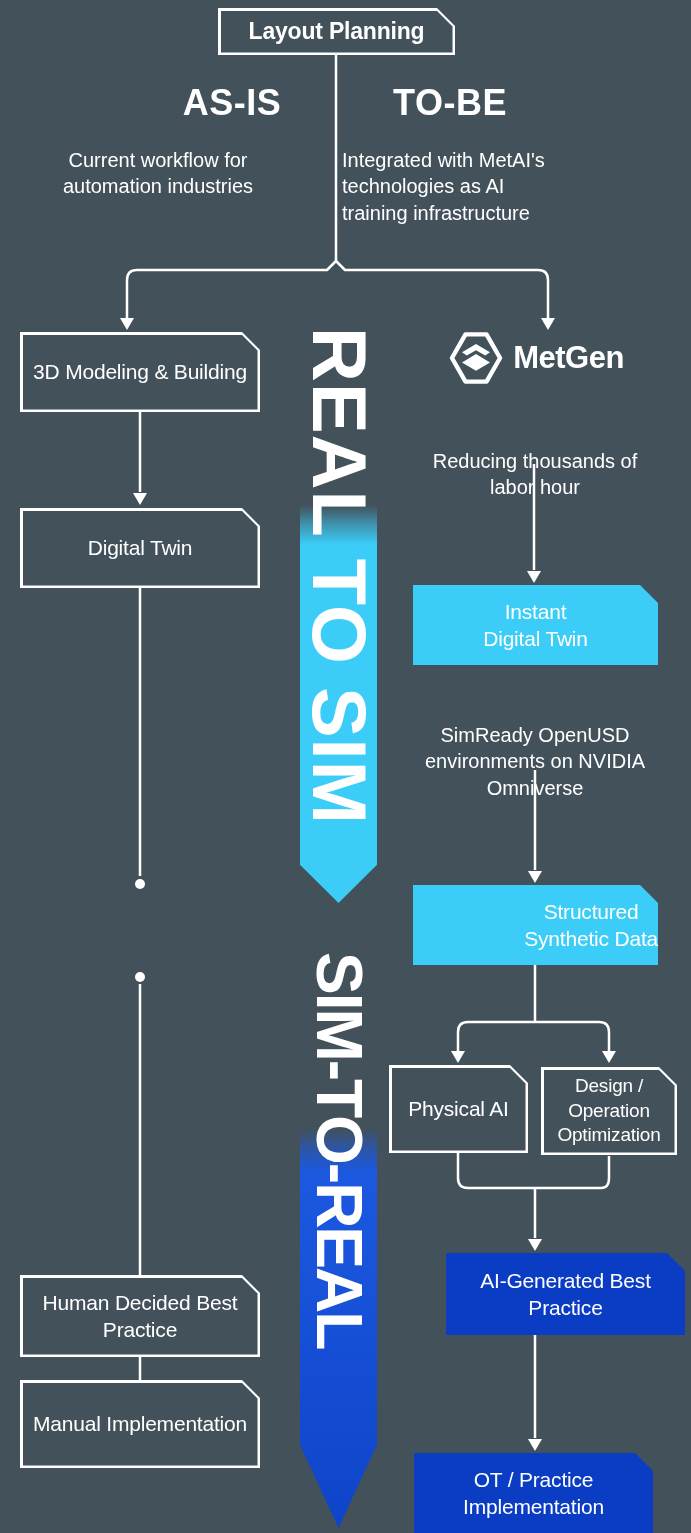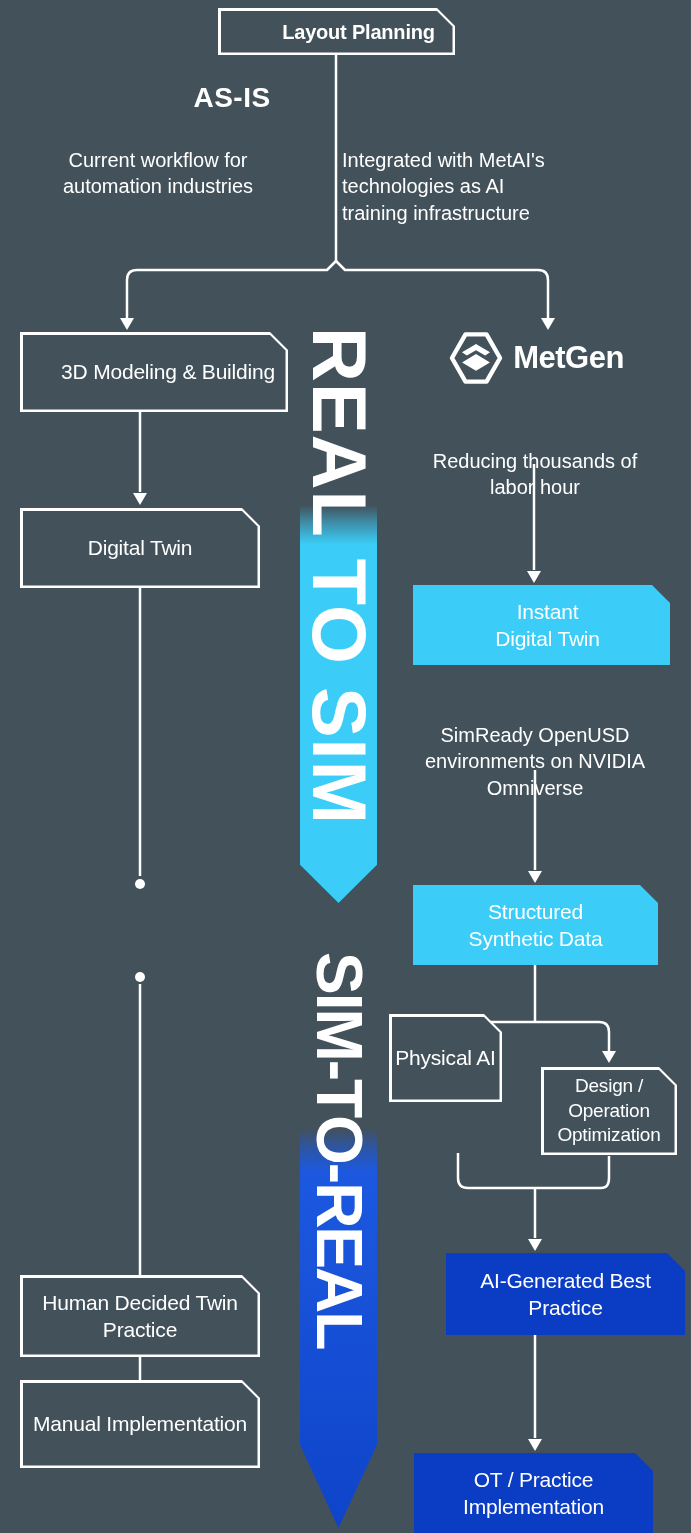--- a/index.html
+++ b/index.html
@@ -22,25 +22,25 @@
     display:flex;align-items:center;justify-content:center;text-align:center;
     font-size:21px;font-weight:500;line-height:1.3;white-space:pre-line;letter-spacing:-0.2px;}
 
   
   .fillbox{position:absolute;z-index:4;display:flex;align-items:center;justify-content:center;
     text-align:center;font-size:21px;font-weight:500;line-height:1.3;white-space:pre-line;
     clip-path:polygon(0 0,calc(100% - 18px) 0,100% 18px,100% 100%,0 100%);letter-spacing:-0.2px;}
   .fillbox.cyan{background:#3BCDF8;}
   .fillbox.blue{background:#0B3CC4;}
 
-  .heading{position:absolute;z-index:3;text-align:center;font-size:28px;font-weight:700;letter-spacing:0.5px;}
+  .heading{position:absolute;z-index:3;text-align:center;font-size:36px;font-weight:700;letter-spacing:0.5px;}
   .desc{position:absolute;z-index:3;font-size:20px;font-weight:500;line-height:1.32;white-space:pre-line;}
   .note{position:absolute;z-index:3;font-size:20px;font-weight:500;line-height:1.32;
     white-space:pre-line;text-align:center;margin-top:44px;}
-  .title-node{font-size:20px;font-weight:600;padding-left:22px;}
+  .title-node{font-size:23px;font-weight:600;}
 
   
   .ribbon{position:absolute;left:300px;width:77px;z-index:2;}
   .ribbon.cyan-r{top:505px;height:398px;
     background:linear-gradient(180deg,rgba(59,205,248,0) 0%,rgba(59,205,248,.55) 5%,#3BCDF8 10%,#3BCDF8 100%);
     clip-path:polygon(0 0,100% 0,100% 90.4%,50% 100%,0 90.4%);}
   .ribbon.blue-r{top:1128px;height:400px;
     background:linear-gradient(180deg,rgba(28,89,224,0) 0%,rgba(28,89,224,.55) 5%,#1C59E0 11%,#0E44C9 100%);
     clip-path:polygon(0 0,100% 0,100% 79.2%,50% 100%,0 79.2%);}
 
@@ -104,68 +104,69 @@
   <div class="vtext str">
     <span>SIM-TO-REAL</span>
   </div>
 
   <div class="node" style="left:218px;top:8px;width:237px;height:47px;">
     <div class="bg"></div>
     <div class="label title-node">Layout Planning</div>
   </div>
 
   <div class="heading" style="left:132px;top:82px;width:200px;">AS-IS</div>
+  <div class="heading" style="left:350px;top:82px;width:200px;">TO-BE</div>
   <div class="desc" style="left:38px;top:147px;width:240px;text-align:center;">Current workflow for
 automation industries</div>
   <div class="desc" style="left:342px;top:147px;width:230px;text-align:left;">Integrated with MetAI's
 technologies as AI
 training infrastructure</div>
 
-  <div class="node" style="left:20px;top:332px;width:240px;height:80px;padding-left:28px;">
+  <div class="node" style="left:20px;top:332px;width:240px;height:80px;">
     <div class="bg"></div>
     <div class="label">3D Modeling &amp; Building</div>
   </div>
   <div class="node" style="left:20px;top:508px;width:240px;height:80px;">
     <div class="bg"></div>
     <div class="label">Digital Twin</div>
   </div>
   <div class="node" style="left:20px;top:1275px;width:240px;height:82px;">
     <div class="bg"></div>
-    <div class="label">Human Decided Twin
+    <div class="label">Human Decided Best
 Practice</div>
   </div>
   <div class="node" style="left:20px;top:1380px;width:240px;height:88px;">
     <div class="bg"></div>
     <div class="label">Manual Implementation</div>
   </div>
 
   <div class="logo">
     <svg width="56" height="56" viewBox="0 0 64 64">
       <path d="M4.5 32 L20 5 H44 L59.5 32 L44 59 H20 Z" fill="none" stroke="#fff" stroke-width="5" stroke-linejoin="round"></path>
       <polygon points="32,16 48,25.5 42.5,29 32,23 21.5,29 16,25.5" fill="#fff"></polygon>
       <polygon points="32,27.5 48,37 32,46.5 16,37" fill="#fff"></polygon>
     </svg>
     <div class="word">MetGen</div>
   </div>
   <div class="note" style="left:415px;top:404px;width:240px;">Reducing thousands of
 labor hour</div>
 
-  <div class="fillbox cyan" style="left:413px;top:585px;width:245px;height:80px;padding-left:12px;">
+  <div class="fillbox cyan" style="left:413px;top:585px;width:245px;height:80px;">
     <span>Instant
 Digital Twin</span>
   </div>
   <div class="note" style="left:405px;top:678px;width:260px;">SimReady OpenUSD
 environments on NVIDIA
 Omniverse</div>
-  <div class="fillbox cyan" style="left:413px;top:885px;width:245px;height:80px;">
+  <div class="fillbox cyan" style="left:413px;top:885px;width:245px;height:80px;justify-content:flex-end;">
     <span>Structured
 Synthetic Data</span>
   </div>
 
-  <div class="node" style="left:389px;top:1014px;width:113px;height:88px;">
+  <div class="node" style="left:389px;top:1065px;width:139px;height:88px;">
     <div class="bg"></div>
     <div class="label">Physical AI</div>
   </div>
   <div class="node" style="left:541px;top:1067px;width:136px;height:88px;">
     <div class="bg"></div>
     <div class="label" style="font-size:19px;">Design /
 Operation
 Optimization</div>
   </div>
 

